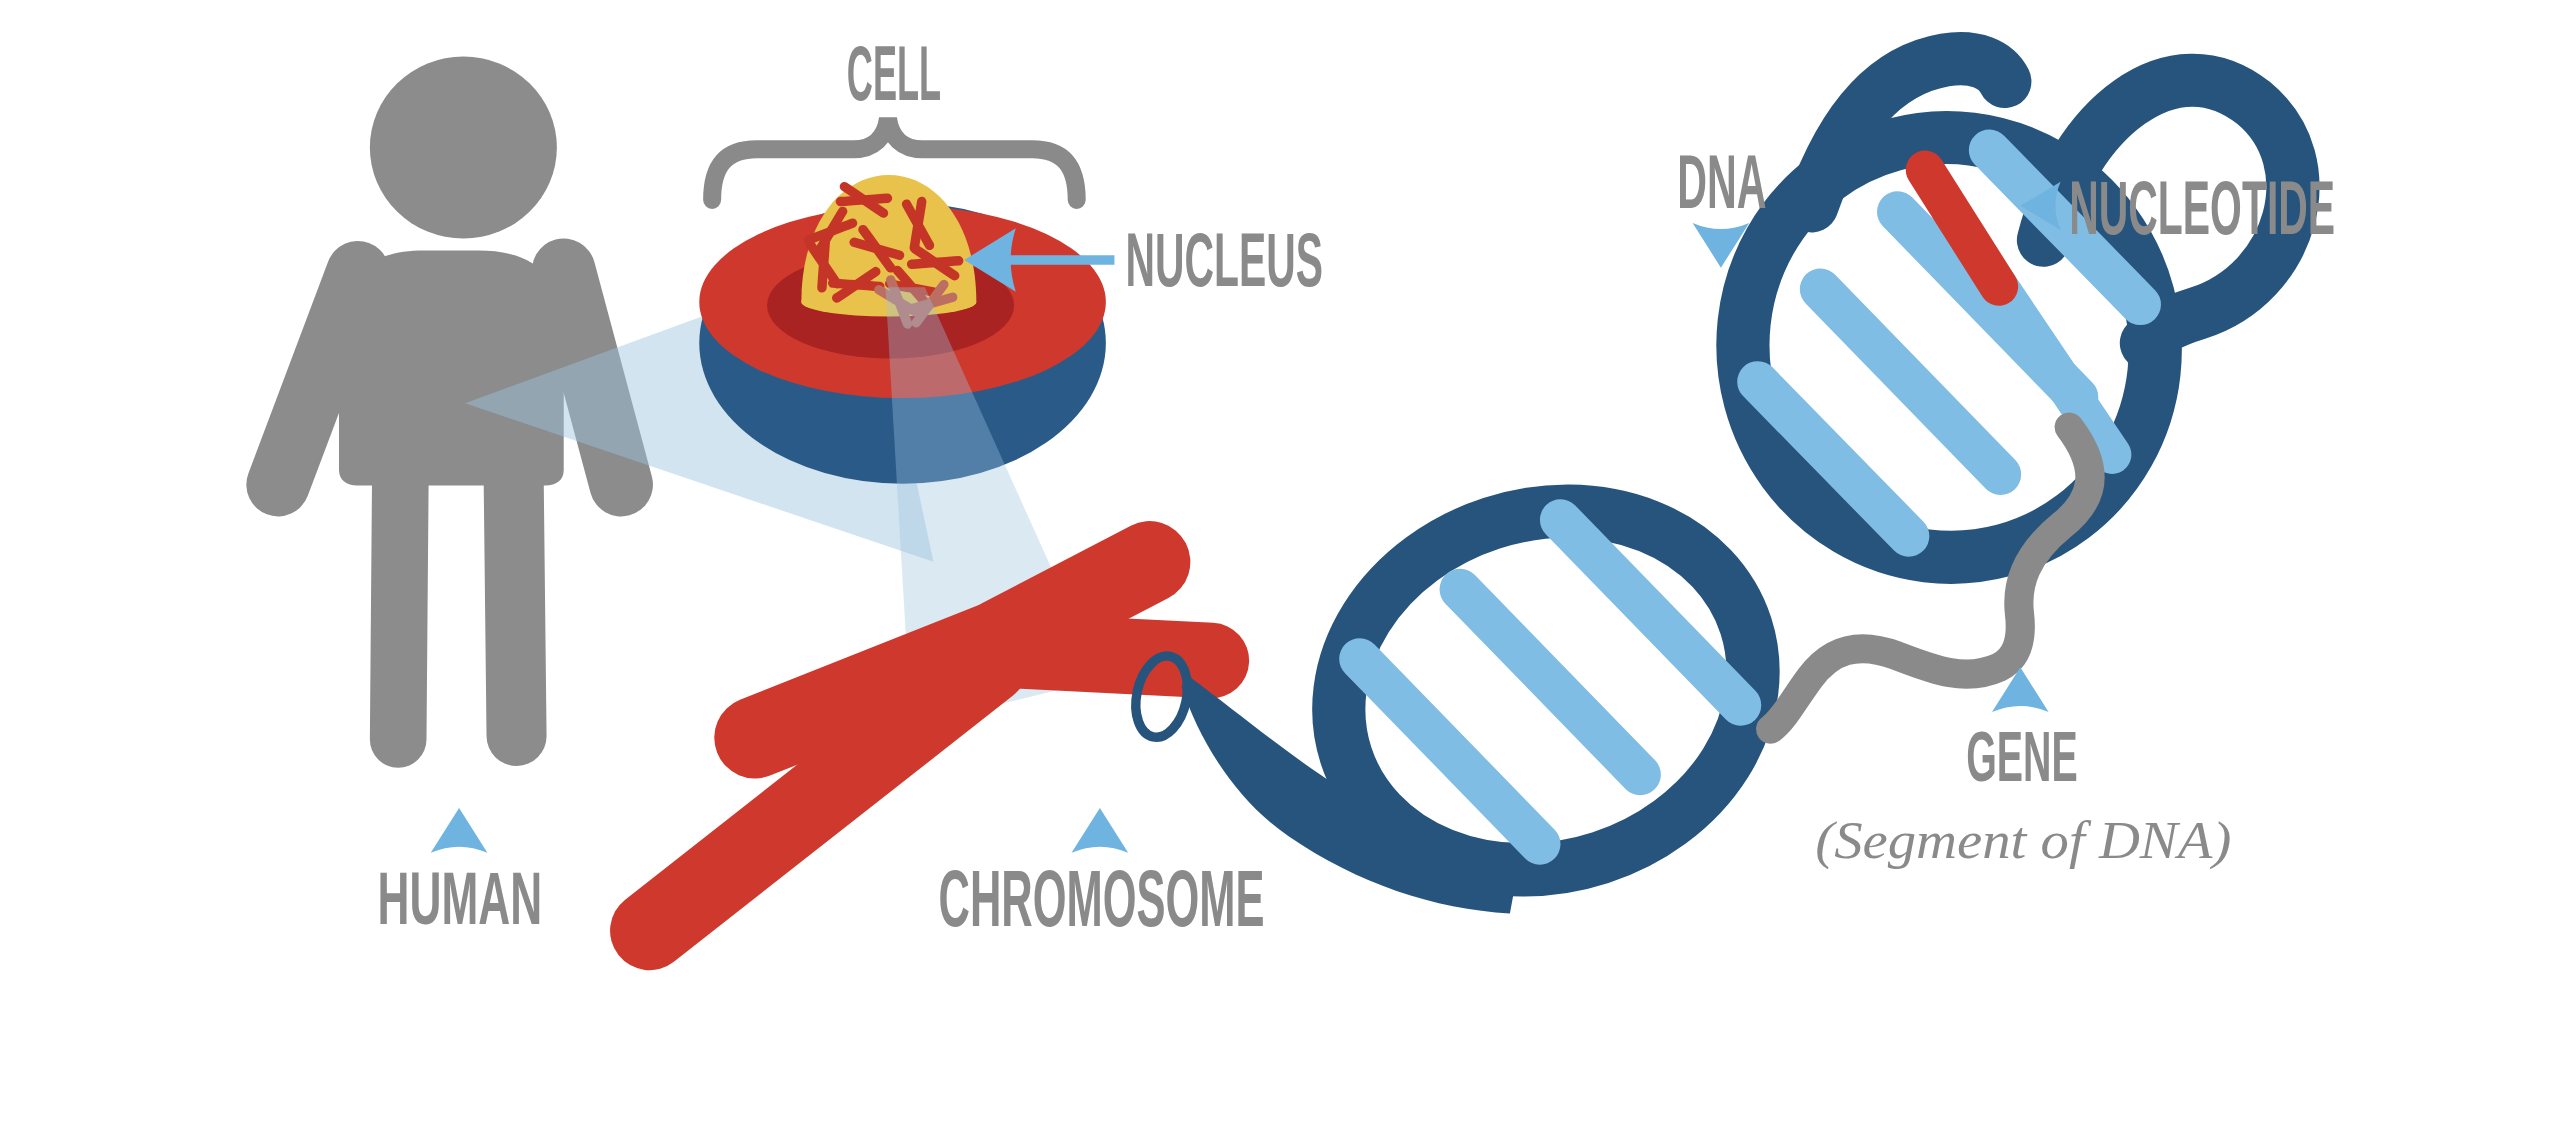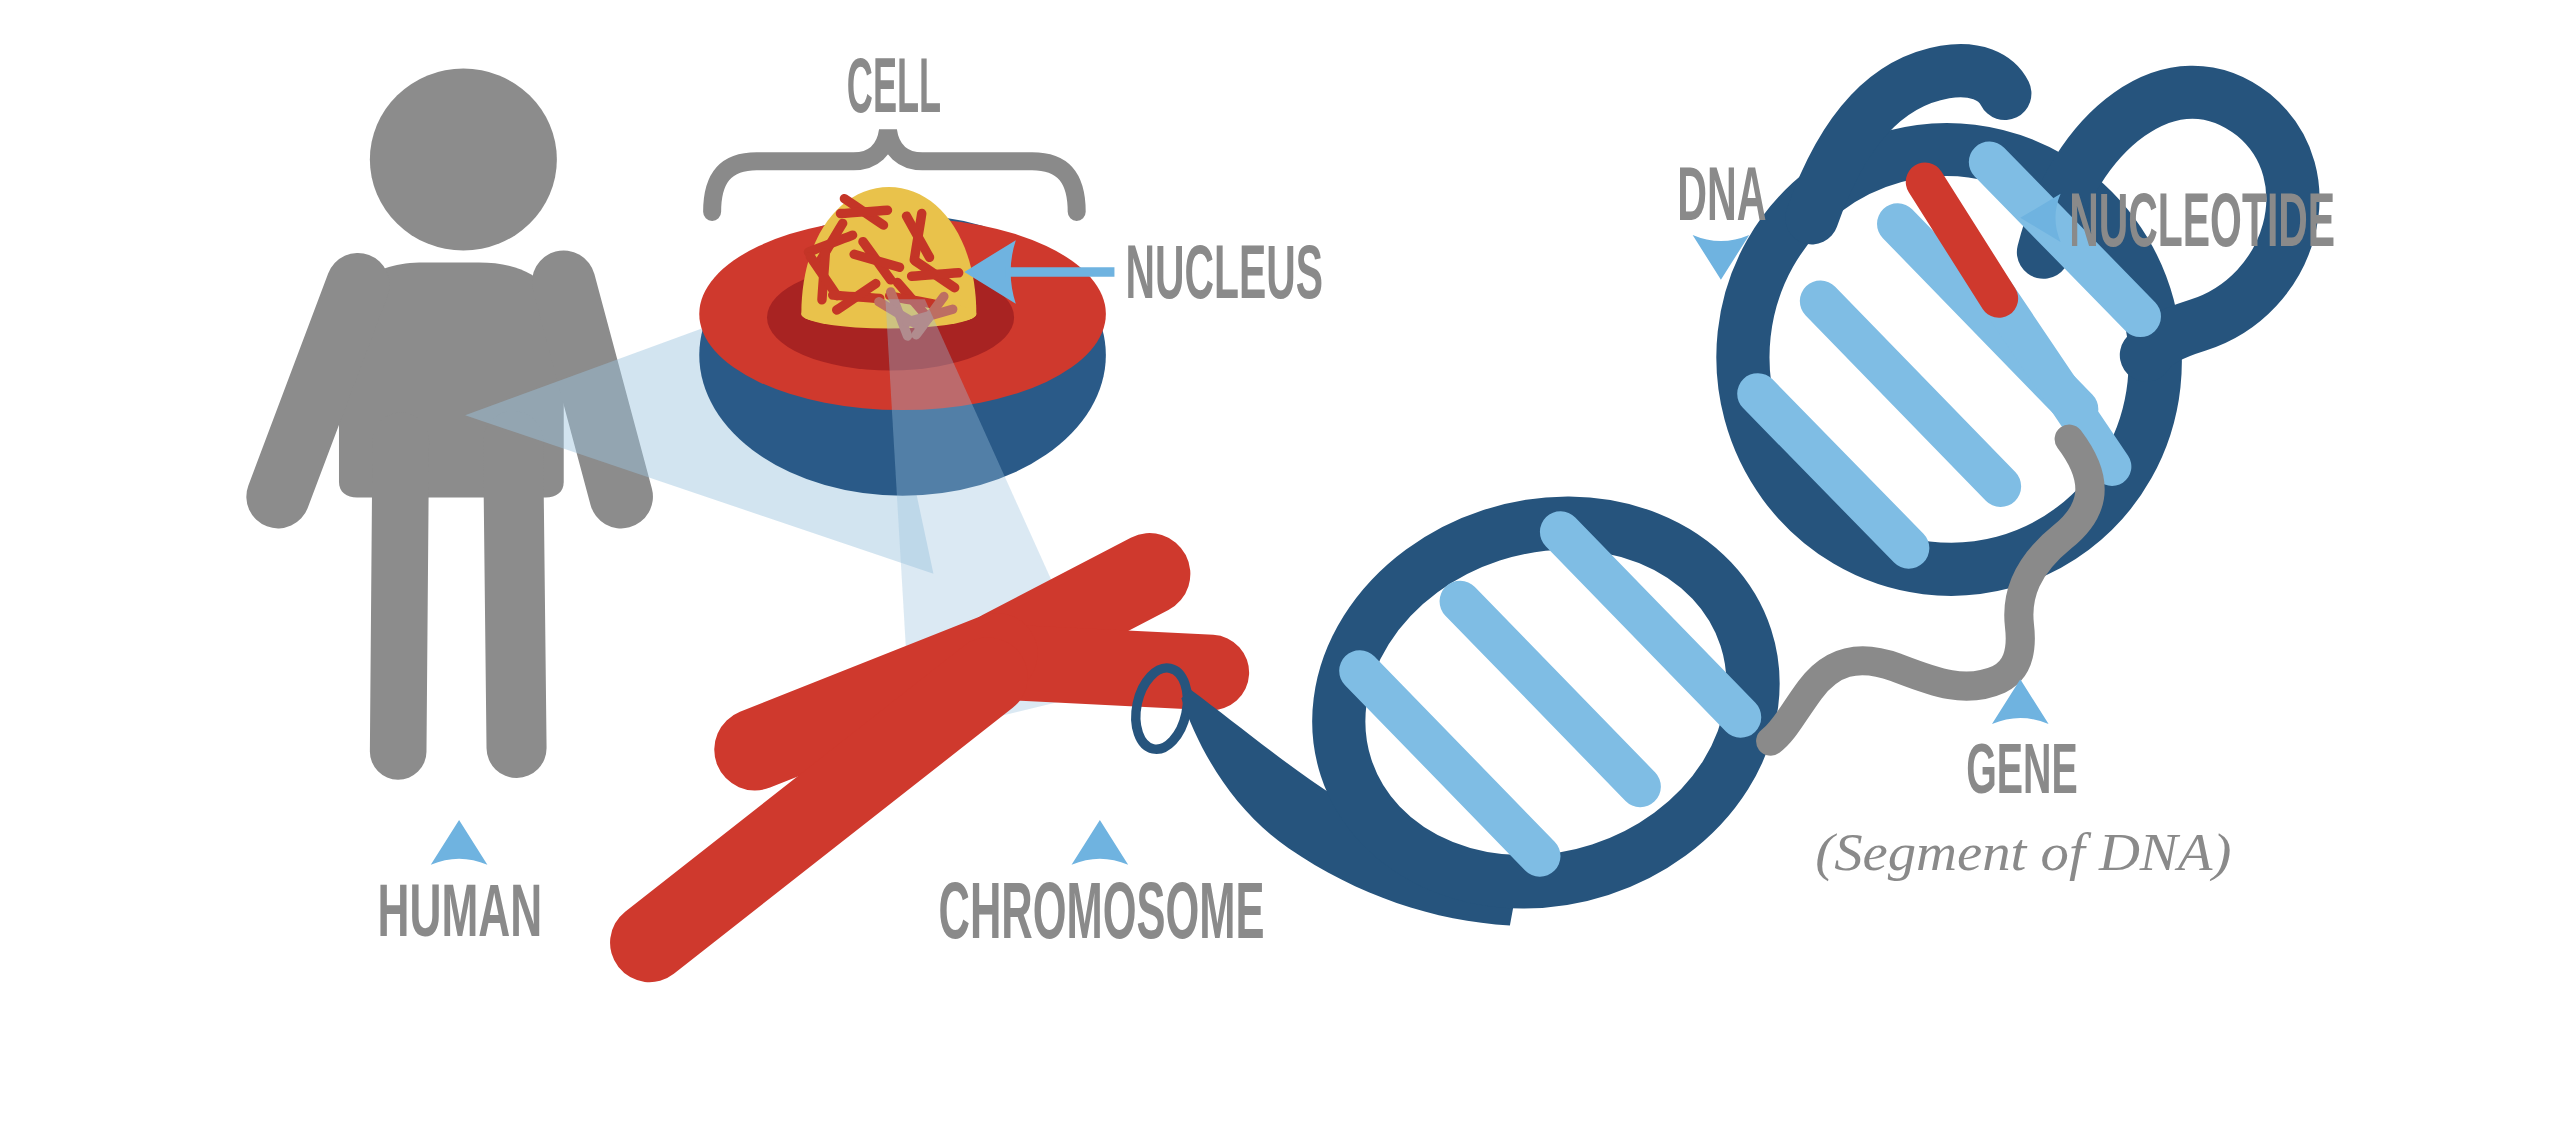--- a/index.html
+++ b/index.html
@@ -1,16 +1,16 @@
 <!DOCTYPE html>
 <html><head>
 <meta charset="utf-8">
 <style>
   html,body{margin:0;padding:0;background:#ffffff;}
-  .stage{width:2196px;max-width:100%;margin:12px auto;}
+  .stage{width:2196px;max-width:100%;margin:0 auto;}
   svg{display:block;width:100%;height:auto;background:#ffffff;}
   text.lbl{font-family:"Liberation Sans",sans-serif;font-weight:bold;}
   text.sub{font-family:"Liberation Serif",serif;font-style:italic;font-weight:normal;}
 </style>
 </head>
 <body>
 
 <div class="stage">
 <svg viewBox="0 0 2560 1136" xmlns="http://www.w3.org/2000/svg">
 

